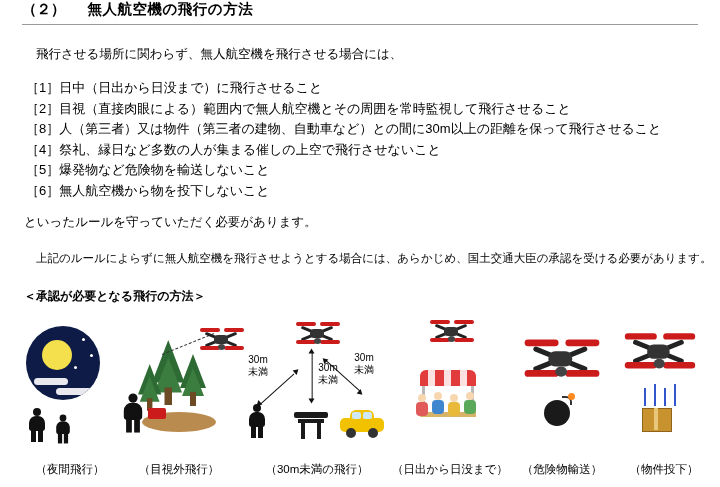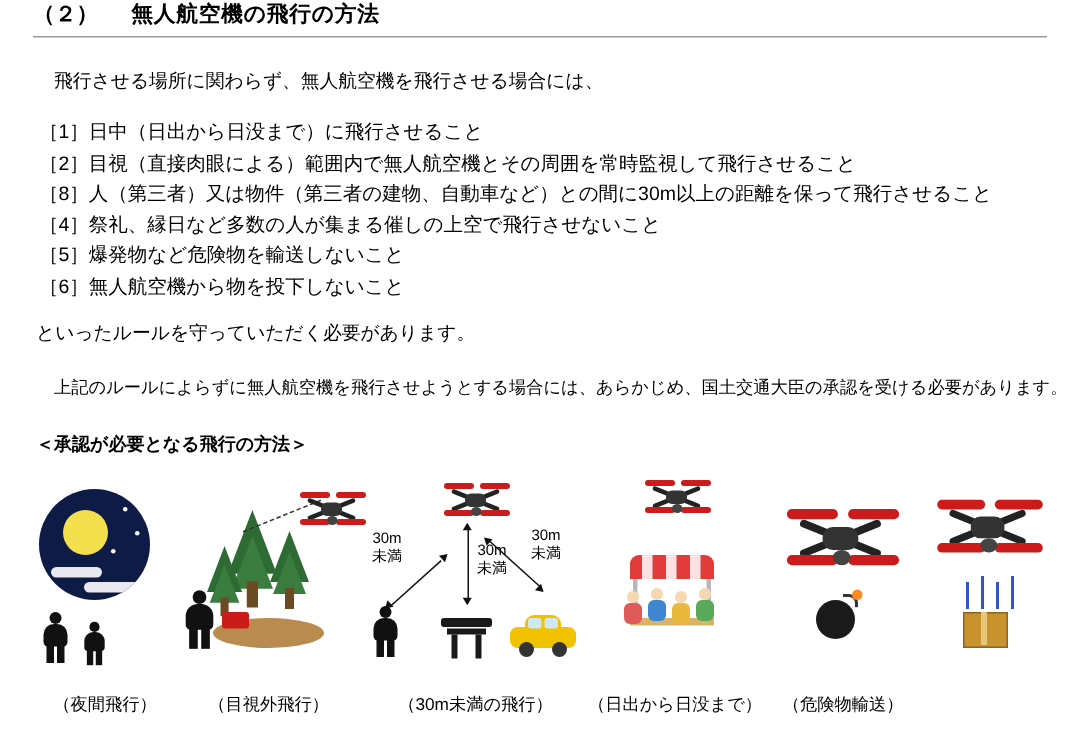--- a/index.html
+++ b/index.html
@@ -621,16 +621,17 @@
         </div>
         <div class="speed" style="left:32px; top:76px; height:18px;"></div>
         <div class="speed" style="left:42px; top:72px; height:22px;"></div>
         <div class="speed" style="left:52px; top:76px; height:18px;"></div>
         <div class="speed" style="left:62px; top:72px; height:22px;"></div>
         <div class="pkg" style="left:30px; top:96px;">
           <div class="box"></div>
           <div class="tape-v"></div>
         </div>
       </div>
+      <div class="fig-caption">（物件投下）</div>
     </div>
 
   </div>
 </div>
 
 </body></html>

